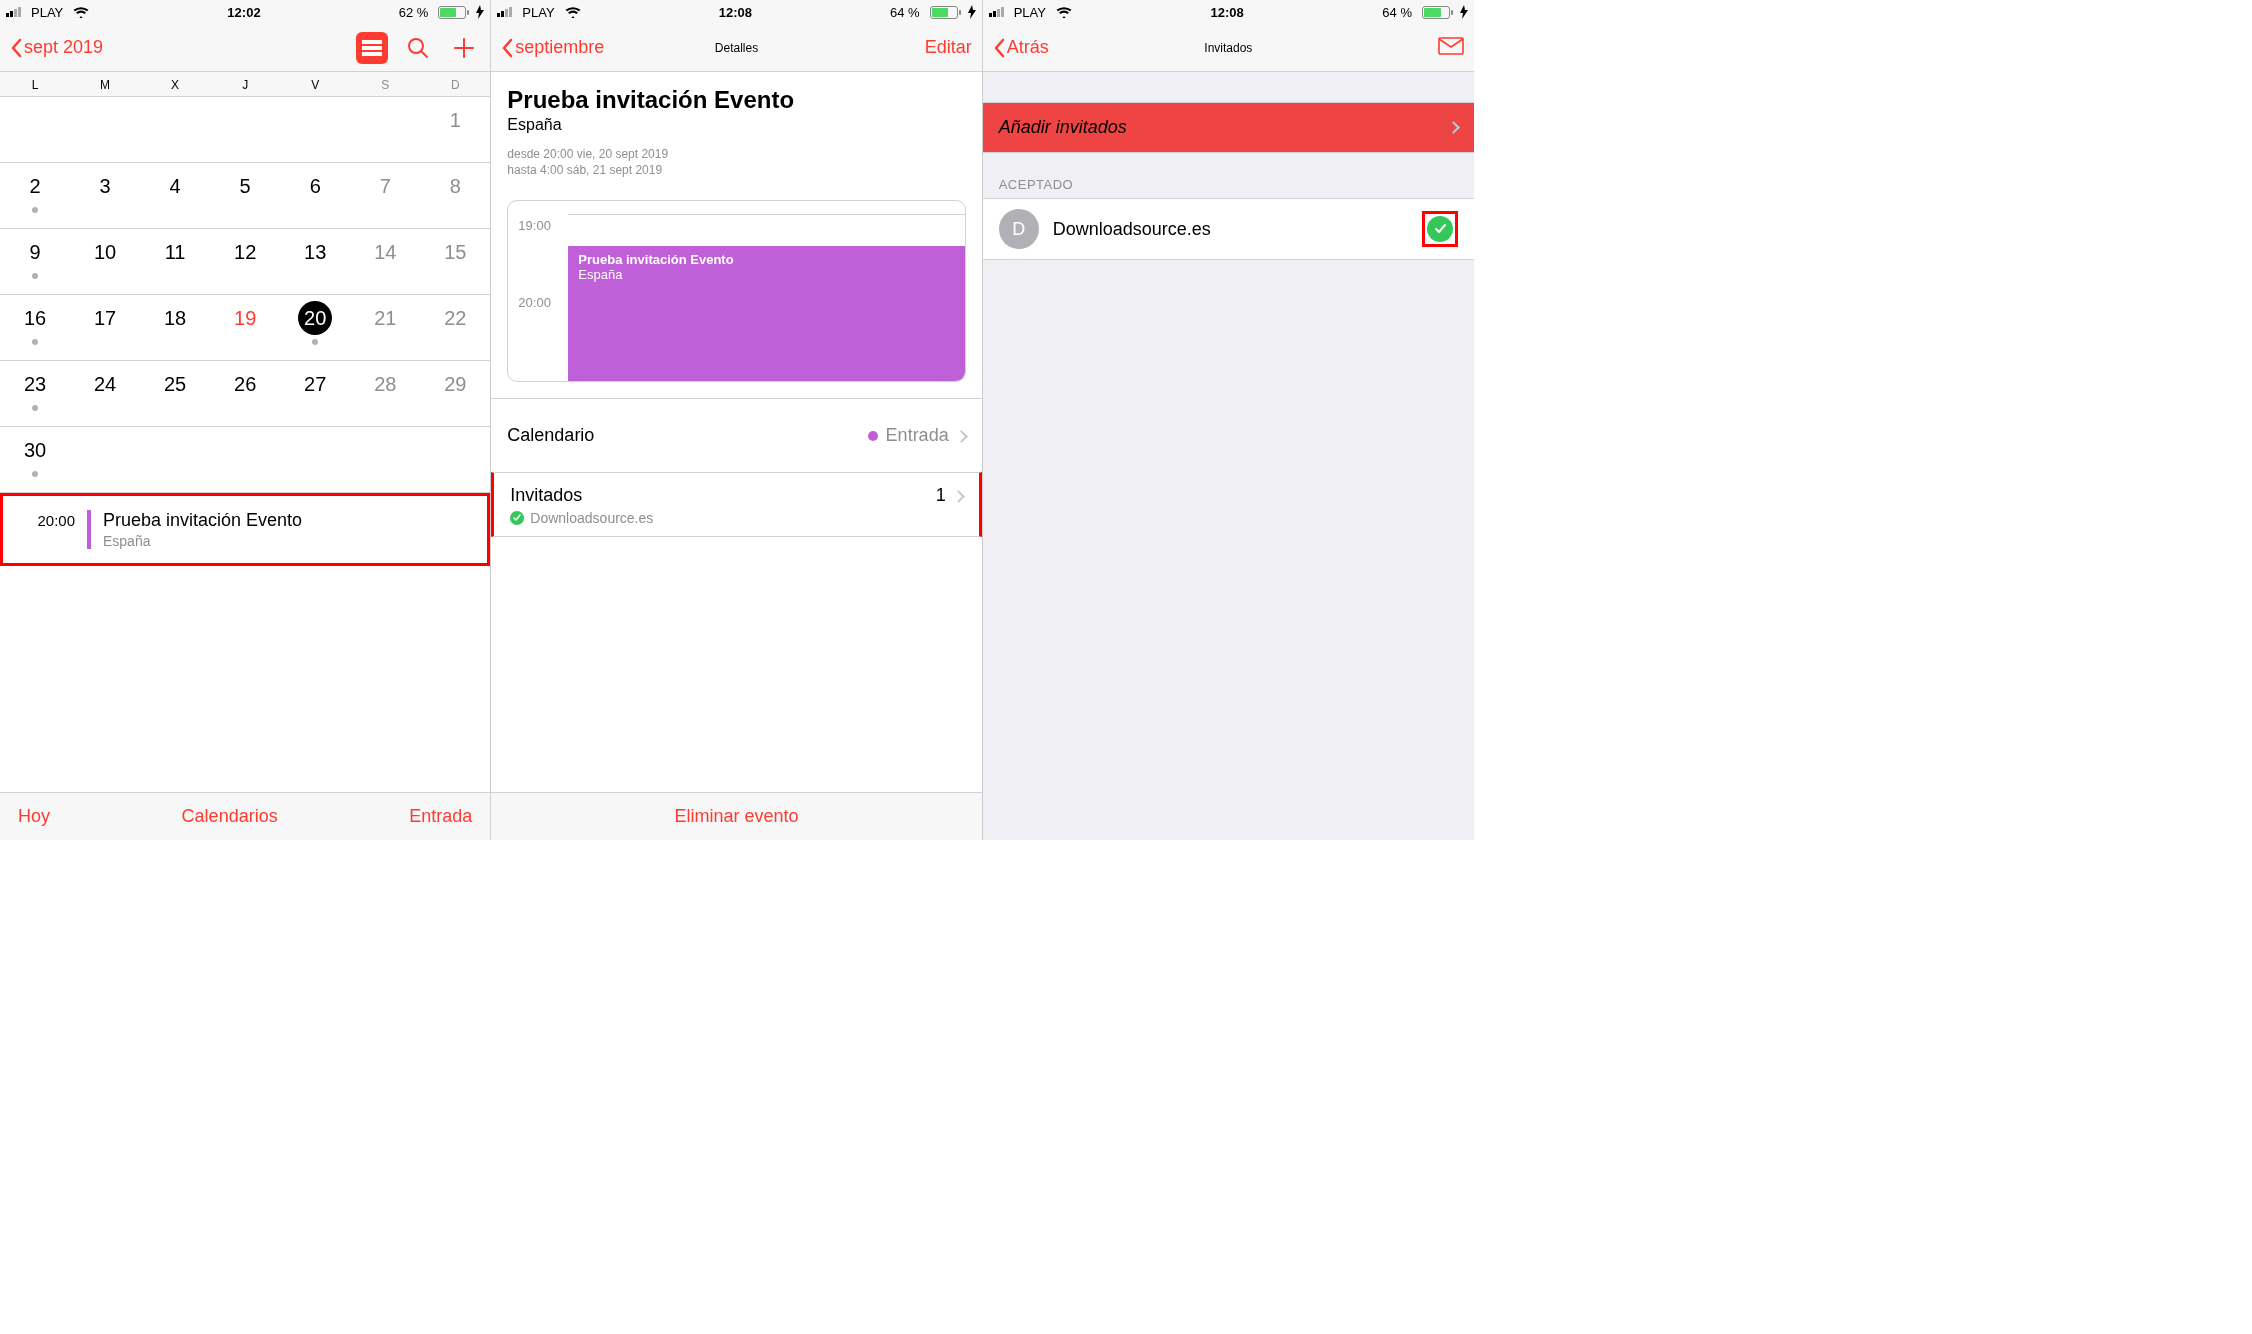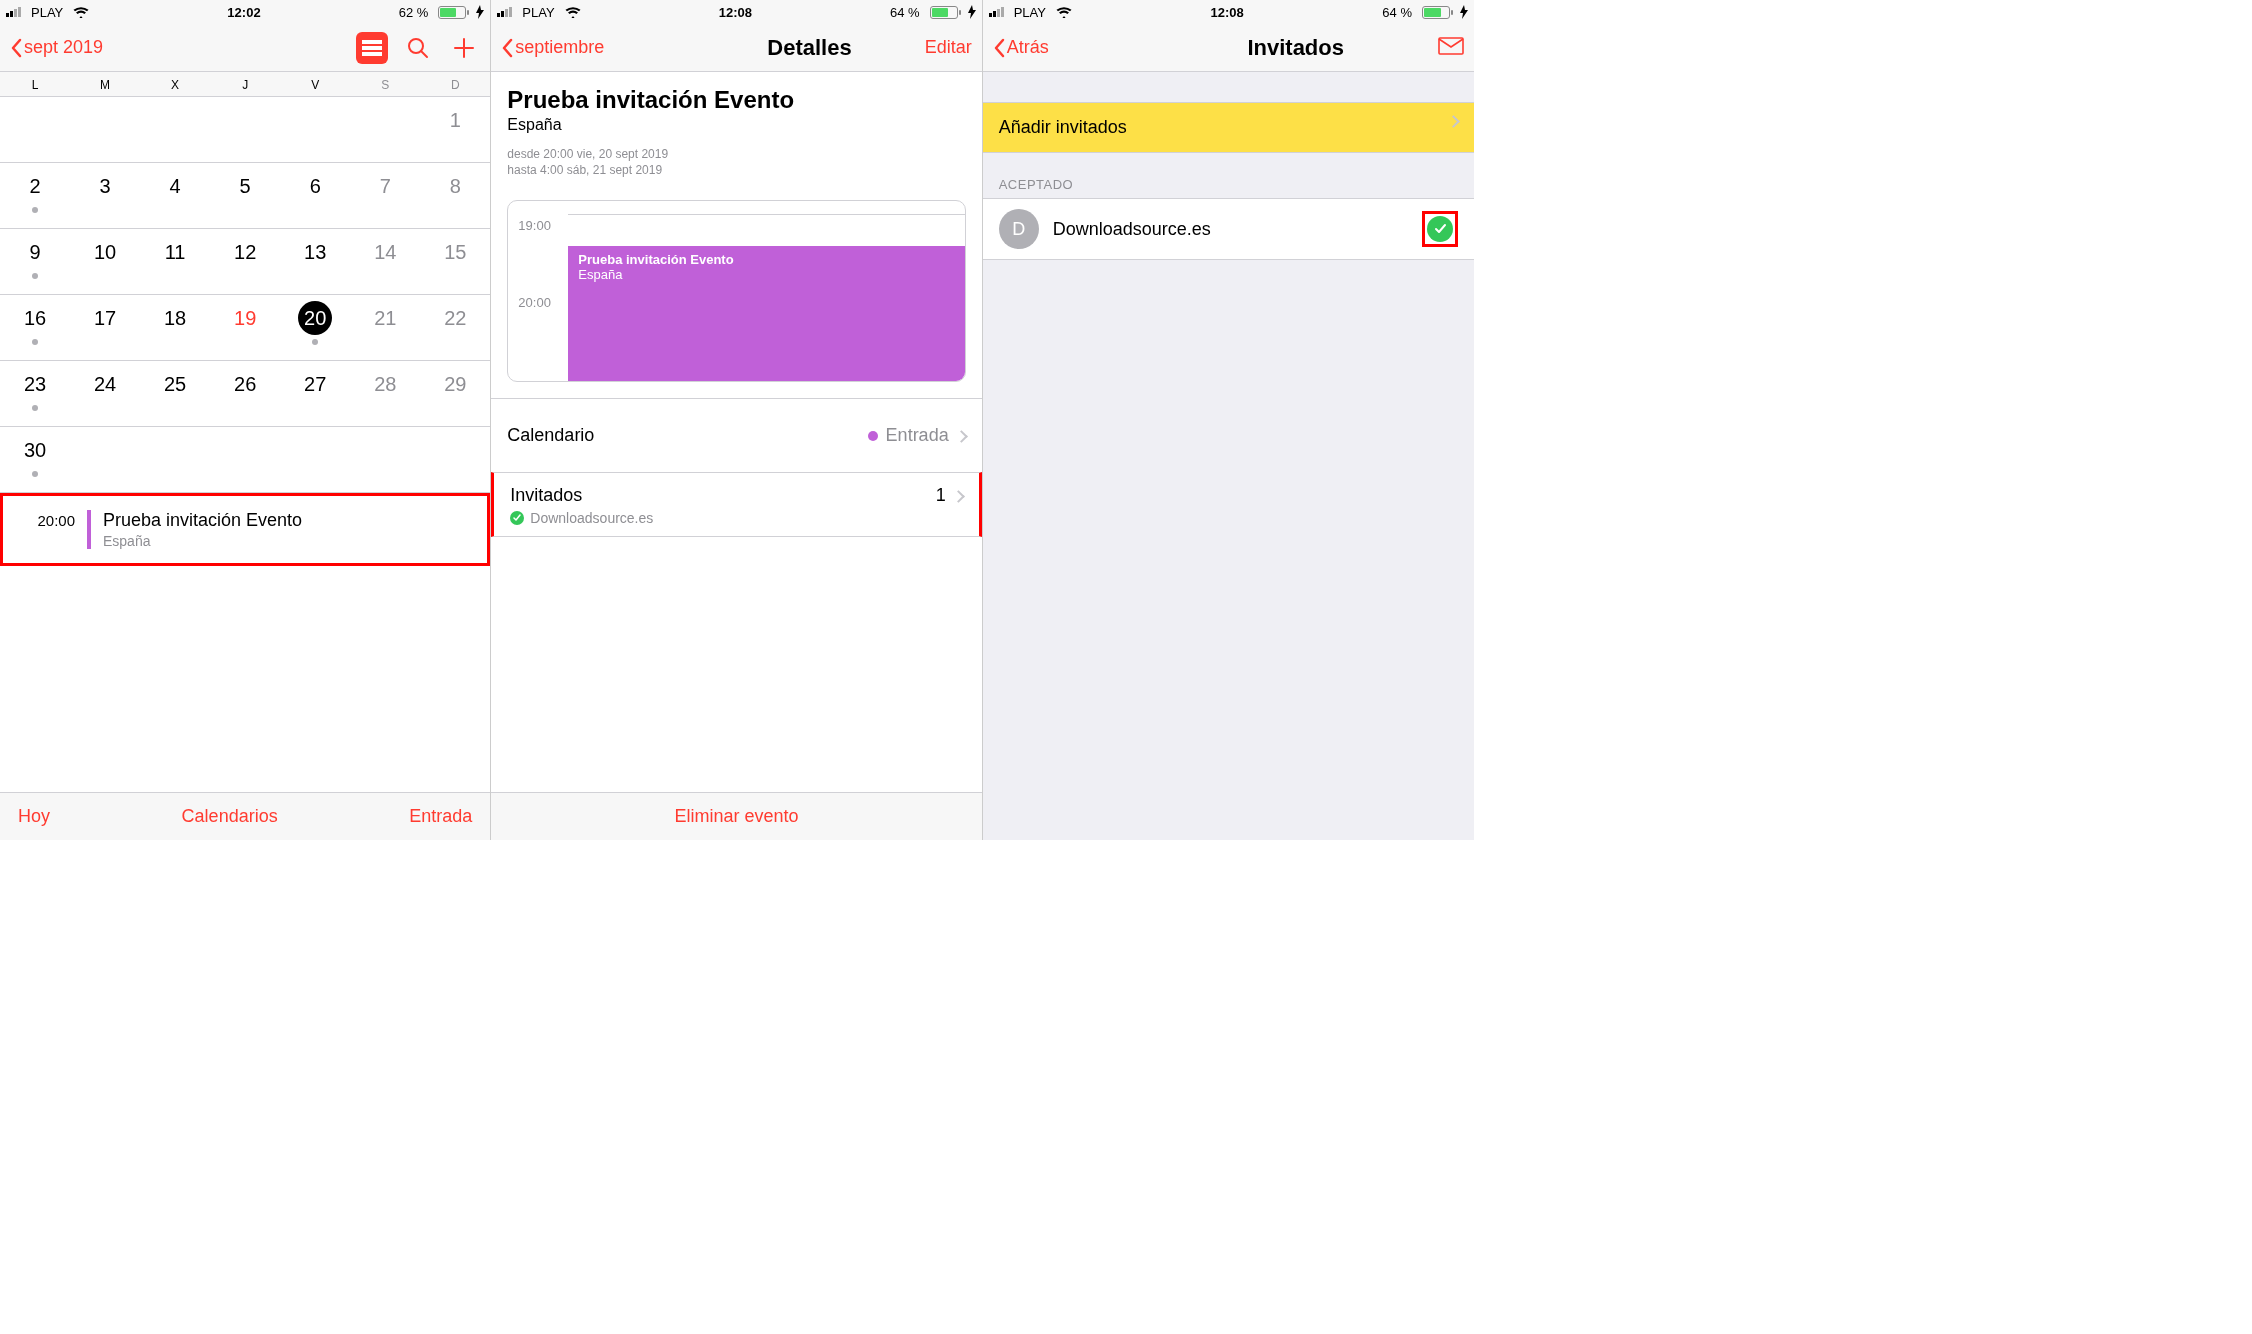--- a/index.html
+++ b/index.html
@@ -31,21 +31,21 @@
   .wifi svg, .bolt svg{display:block;}
   .batt{display:inline-flex;align-items:center;gap:2px;}
   .battery{width:28px;height:13px;border:1px solid #888;border-radius:3px;position:relative;}
   .battery::after{content:"";position:absolute;right:-4px;top:3px;width:2px;height:5px;background:#888;border-radius:1px;}
   .battery .fill{position:absolute;left:1px;top:1px;bottom:1px;border-radius:1px;background:#4cd964;}
   .time{font-weight:600;}
   
   .nav{height:48px;display:flex;align-items:center;justify-content:space-between;padding:0 10px;background:#f7f7f7;border-bottom:1px solid var(--hair);}
   .nav .left, .nav .right{display:flex;align-items:center;gap:14px;min-width:120px;}
   .nav .right{justify-content:flex-end;}
-  .nav .title{font-size:22px;font-weight:700;flex:1;text-align:right;}
+  .nav .title{font-size:12px;font-weight:400;flex:1;text-align:center;}
   .nav-btn{color:var(--accent);font-size:18px;display:flex;align-items:center;gap:2px;}
   .chev-left{width:12px;height:20px;}
   .icon-btn{width:32px;height:32px;display:flex;align-items:center;justify-content:center;border-radius:6px;}
   .icon-btn.active{background:var(--accent);}
   .icon-btn svg{display:block;}
   
   .toolbar{height:48px;border-top:1px solid var(--hair);display:flex;align-items:center;justify-content:space-between;padding:0 18px;color:var(--accent);font-size:18px;background:#f7f7f7;}
   .toolbar.center{justify-content:center;}
   .content{flex:1;overflow:hidden;display:flex;flex-direction:column;}
   
@@ -84,21 +84,21 @@
   .list-row .lbl{flex:1;}
   .list-row .val{color:var(--muted);display:flex;align-items:center;gap:8px;}
   .list-row .chev{color:#c7c7cc;margin-left:8px;}
   .dotp{width:10px;height:10px;border-radius:50%;background:var(--purple);}
   .invite-sub{padding:0 16px 10px;display:flex;align-items:center;gap:6px;font-size:14px;color:var(--muted);}
   .invite-sub .gdot{width:14px;height:14px;border-radius:50%;background:var(--green);display:flex;align-items:center;justify-content:center;}
   .invite-sub .gdot svg{display:block;}
   .section-invite{border-top:1px solid var(--hair);border-bottom:1px solid var(--hair);background:#fff;}
   
   .s3-body{background:var(--bg-grey);flex:1;}
-  .s3-row{background:#fde047;display:flex;align-items:flex-start;padding:14px 16px;font-size:18px;border-top:1px solid var(--hair);border-bottom:1px solid var(--hair);}
+  .s3-row{background:#ef4444;display:flex;align-items:center;padding:14px 16px;font-size:18px;border-top:1px solid var(--hair);border-bottom:1px solid var(--hair);font-style:italic;}
   .s3-row .lbl{flex:1;}
   .s3-header{font-size:13px;color:var(--muted);padding:24px 16px 6px;text-transform:uppercase;letter-spacing:0.5px;}
   .s3-user{background:#fff;display:flex;align-items:center;padding:10px 16px;gap:14px;border-top:1px solid var(--hair);border-bottom:1px solid var(--hair);}
   .avatar{width:40px;height:40px;border-radius:50%;background:#b0b0b5;color:#fff;display:flex;align-items:center;justify-content:center;font-size:18px;}
   .check-badge{width:26px;height:26px;border-radius:50%;background:var(--green);display:flex;align-items:center;justify-content:center;}
   .s3-user .name{flex:1;font-size:18px;}
   .hl-small{border:3px solid var(--highlight);padding:2px;}
   
   .chevr{width:9px;height:9px;border-right:2px solid #c7c7cc;border-top:2px solid #c7c7cc;transform:rotate(45deg);display:inline-block;}
 </style>

